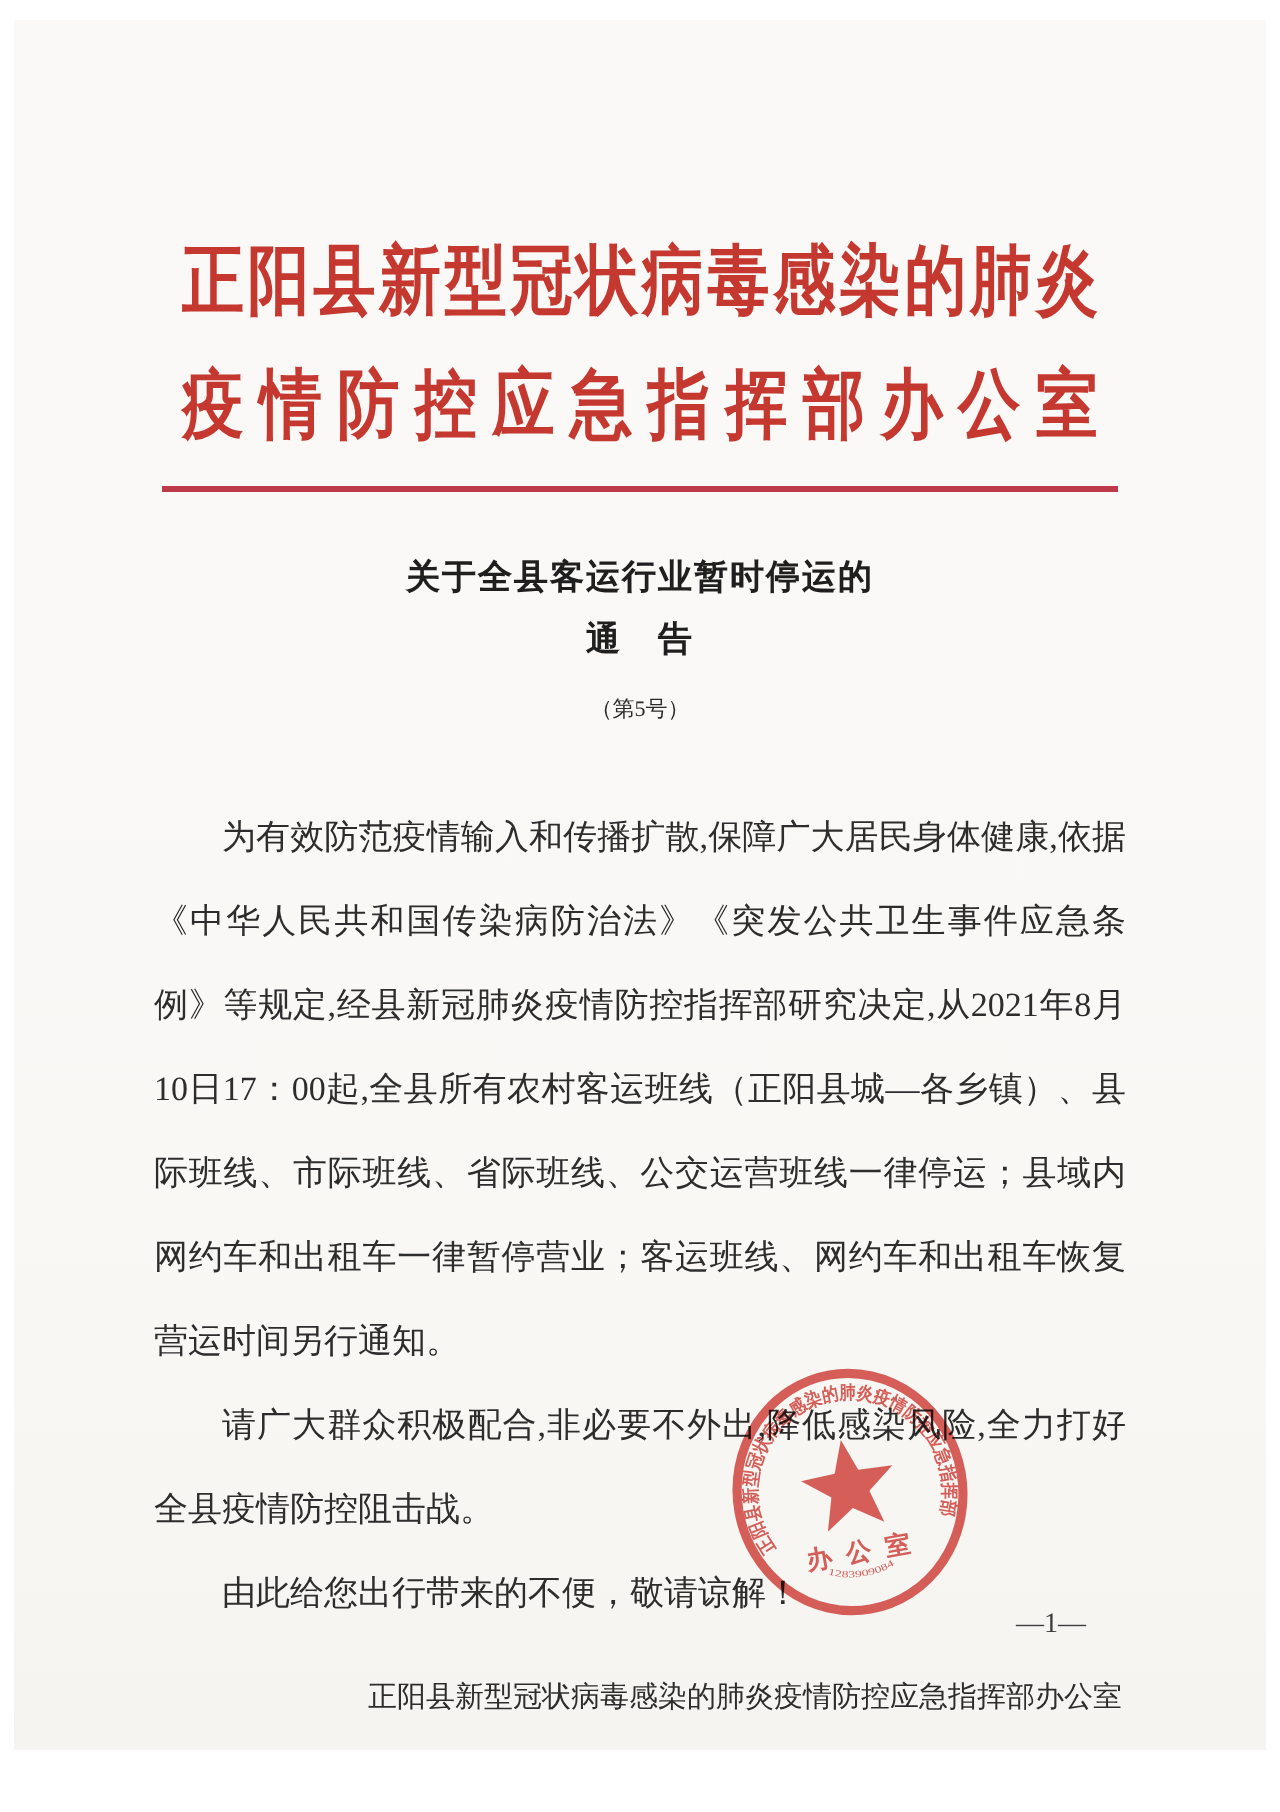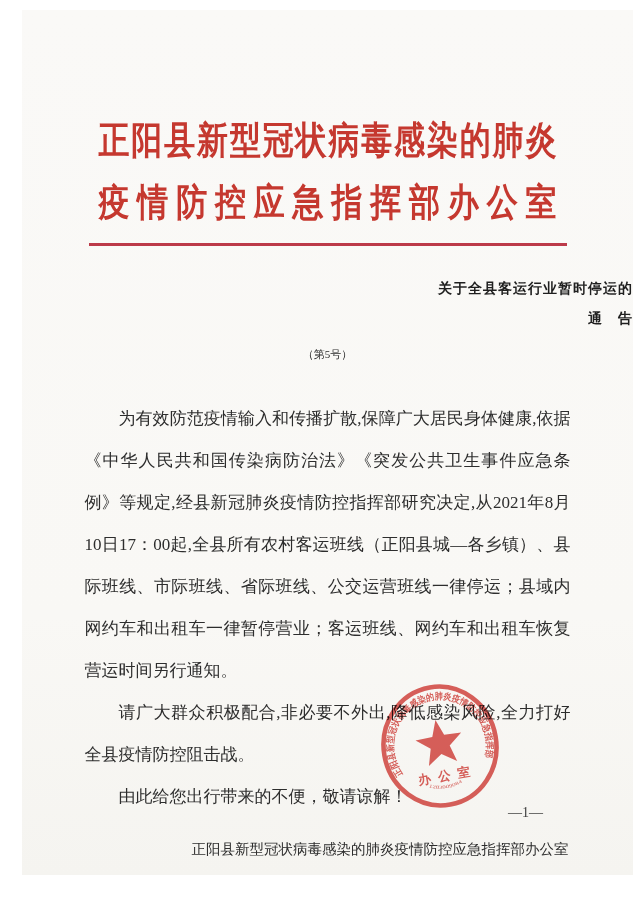--- a/index.html
+++ b/index.html
@@ -2,35 +2,35 @@
 <html><head>
 <meta charset="utf-8">
 <style>
   html,body { margin:0; padding:0; }
   body { background:#ffffff; }
   .page {
     position:relative; width:640px; height:906px; background:#ffffff;
     font-family:"Liberation Serif","DejaVu Serif",serif; overflow:hidden;
   }
   .paper {
-    position:absolute; left:22px; right:7px; top:10px; height:865px;
+    position:absolute; left:7px; right:7px; top:10px; height:865px;
     background:linear-gradient(#faf9f7 0%, #f9f8f5 70%, #f5f4f0 100%);
     overflow:hidden;
   }
   .header { margin:100px auto 0; width:458px; }
   .h-line {
     color:#c5382f; font-weight:bold; font-size:31px; line-height:62px;
     text-align:justify; text-align-last:justify;
     transform:scaleY(1.22); transform-origin:center;
     white-space:nowrap;
   }
   .divider { width:478px; height:3px; background:#bc3a49; margin:9px auto 0; }
   .title-block { text-align:center; color:#1f1f1f; }
-  .doc-title { margin-top:27px; font-size:14px; font-weight:bold; line-height:31px; letter-spacing:1px;text-align:right; }
-  .doc-title-2 { margin-top:0;font-family:Liberation Mono, monospace; }
+  .doc-title { margin-top:27px; font-size:17px; font-weight:bold; line-height:31px; letter-spacing:1px; }
+  .doc-title-2 { margin-top:0; }
   .doc-number { margin-top:12px; font-size:11px; color:#2a2a2a; }
   .body-text {
     width:486px; margin:36px auto 0; font-size:17px; line-height:42px;
     text-align:justify; color:#2d2d2d;
   }
   .body-text p { margin:0; text-indent:2em; }
   .signature { width:486px; margin:20px auto 0; color:#2d2d2d; }
   .sign-org { text-align:right; font-size:14.5px; padding-right:2px; line-height:22px; }
   .sign-date { text-align:left; padding-right:96px; font-size:16px; margin-top:18px; letter-spacing:1px; }
   .page-number { position:absolute; right:90px; top:795px; font-size:14px; color:#3c3c3c; }

